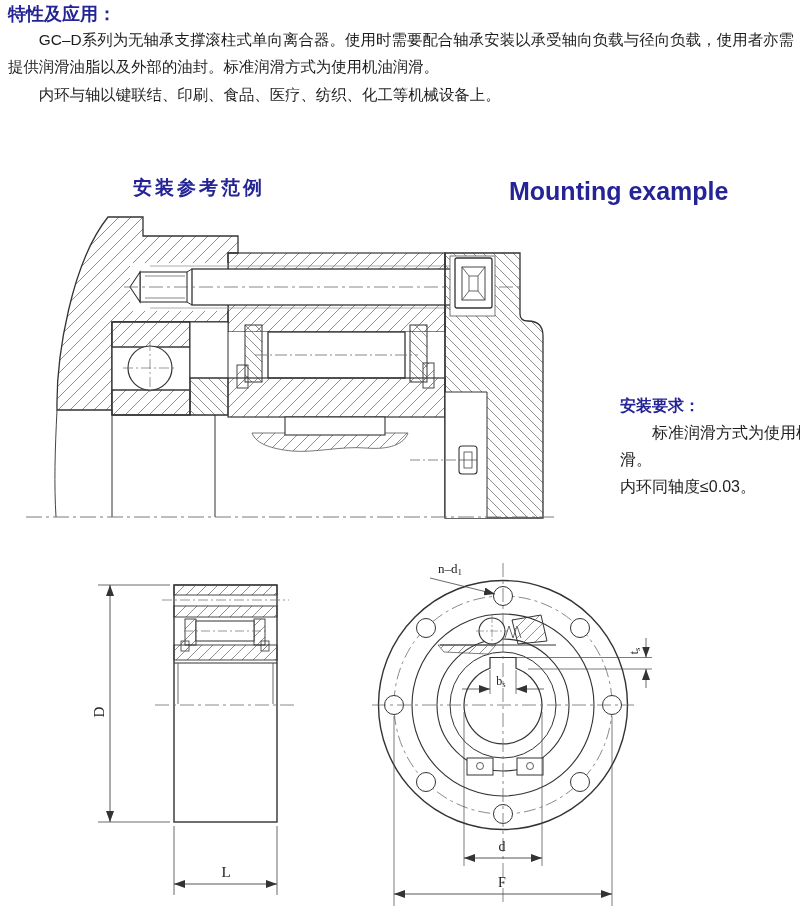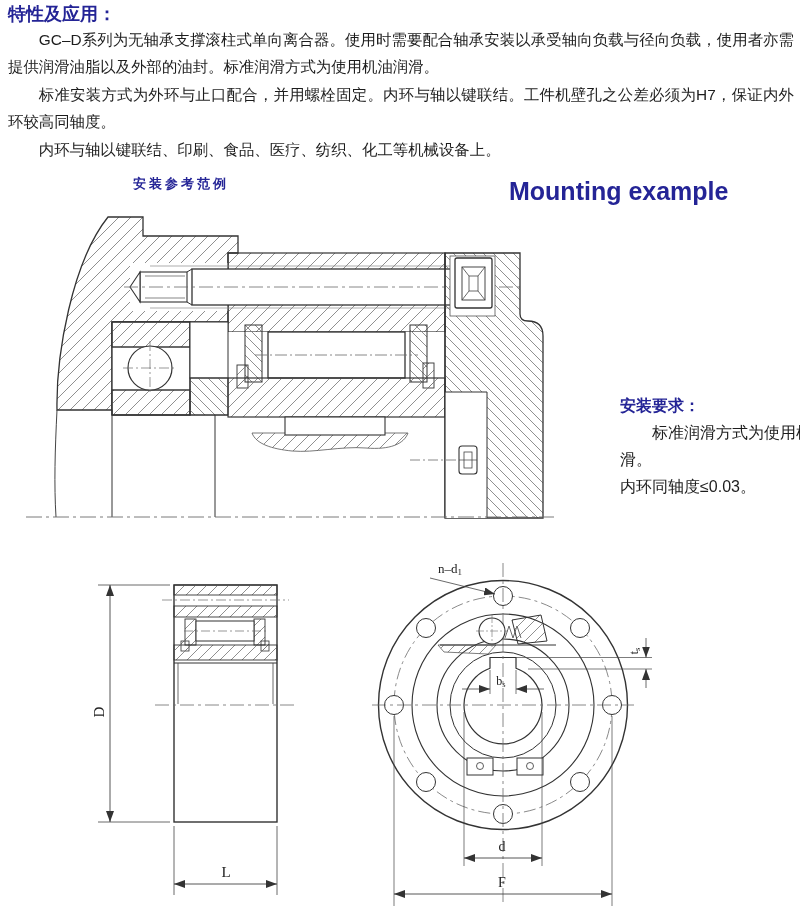--- a/index.html
+++ b/index.html
@@ -1,40 +1,39 @@
 <!DOCTYPE html>
 <html><head>
 <meta charset="utf-8">
 <style>
   html,body{margin:0;padding:0;background:#fff;}
   #page{position:relative;width:800px;height:913px;background:#fff;overflow:hidden;
         font-family:"Liberation Sans",sans-serif;color:#1d1d1d;}
   .intro{position:absolute;left:8px;top:2px;width:786px;}
   .intro h1{margin:0;font-size:18px;line-height:24px;font-weight:bold;color:#242496;}
   .intro p{margin:0;font-size:15.4px;line-height:27.4px;text-indent:2em;color:#1d1d1d;text-align:justify;}
-  .title-zh{position:absolute;left:133px;top:175px;font-size:13px;font-weight:bold;color:#242496;letter-spacing:3px;}
+  .title-zh{position:absolute;left:133px;top:175px;font-size:19px;font-weight:bold;color:#242496;letter-spacing:3px;}
   .title-en{position:absolute;left:509px;top:177px;font-size:25px;font-weight:bold;color:#242496;}
   .req{position:absolute;left:573px;top:392px;width:248px;font-size:16px;line-height:27px;margin-left:47px;}
   .req .req-h{font-weight:bold;color:#242496;}
   .req .r1{text-indent:2em;color:#1d1d1d;}
   .req .r2{color:#1d1d1d;}
   svg{position:absolute;}
   #dwg-top{left:18px;top:205px;}
   #dwg-bottom{left:60px;top:550px;}
   svg text{font-family:"Liberation Serif",serif;fill:#222;}
 </style>
 </head>
 <body>
 
 <div id="page">
 
   <div class="intro">
     <h1>特性及应用：</h1>
     <p>GC–D系列为无轴承支撑滚柱式单向离合器。使用时需要配合轴承安装以承受轴向负载与径向负载，使用者亦需提供润滑油脂以及外部的油封。标准润滑方式为使用机油润滑。</p>
-    <p>标准安装方式为外环与止口配合，并用螺栓固定。内环与轴以键联结。工件机壁孔之公差必须为H7，保证内外环较高同轴度。</p>
     <p>内环与轴以键联结、印刷、食品、医疗、纺织、化工等机械设备上。</p>
   </div>
 
   <div class="title-zh">安装参考范例</div>
   <div class="title-en">Mounting example</div>
 
   <div class="req">
     <div class="req-h">安装要求：</div>
     <div class="r1">标准润滑方式为使用机油润滑。</div>
     <div class="r2">内环同轴度≤0.03。</div>

